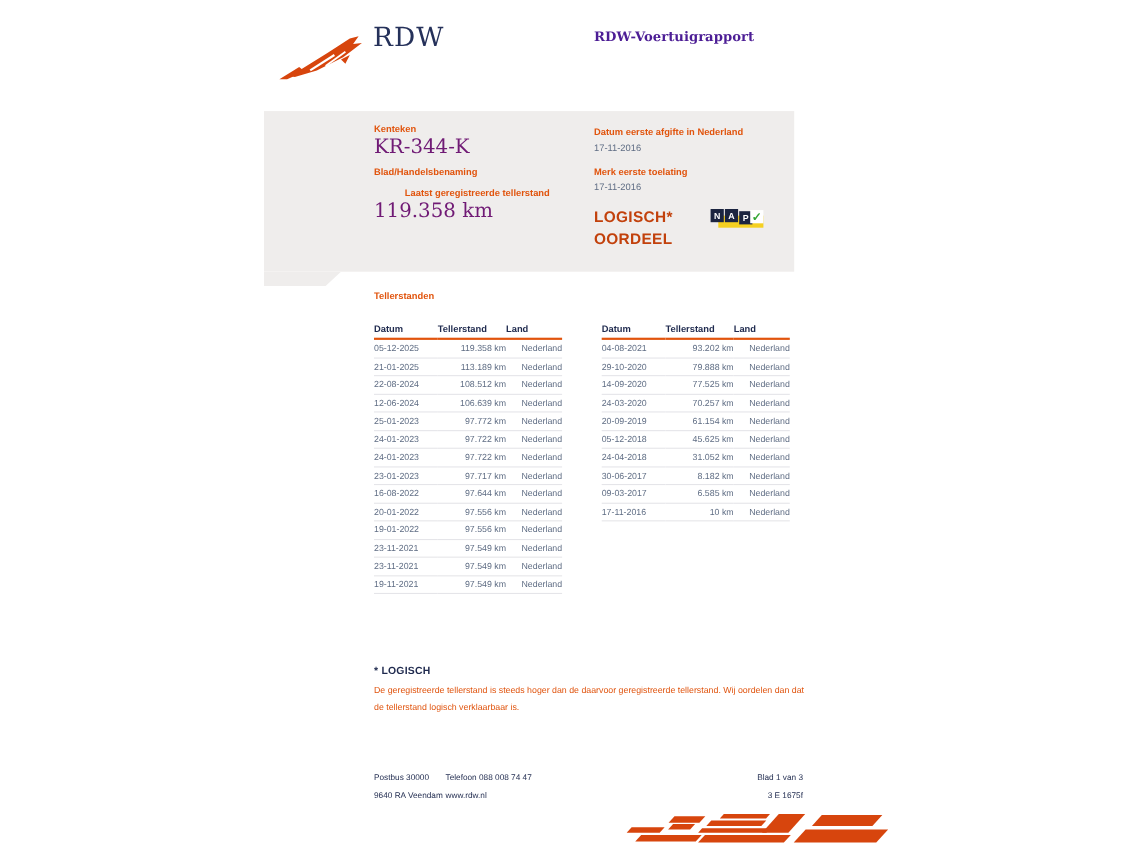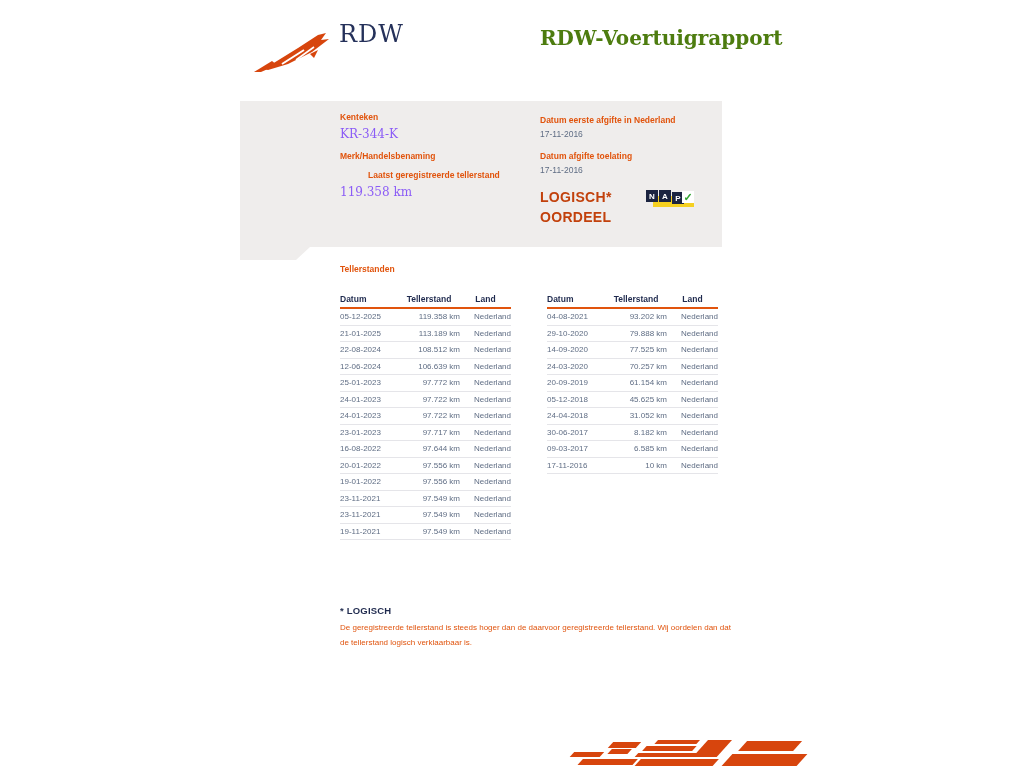--- a/index.html
+++ b/index.html
@@ -14,21 +14,21 @@
   
   .logo-svg { position: absolute; left: 252px; top: 24px; }
   .logo-text {
     position: absolute; left: 339px; top: 20px;
     font-family: "DejaVu Serif", serif;
     font-size: 24px; color: #25315A; letter-spacing: 1px;
   }
   .report-title {
     position: absolute; left: 540px; top: 26px;
     font-family: "DejaVu Serif", serif;
-    font-size: 20px; font-weight: bold; color: #4d7c0f; text-align: right;
+    font-size: 12px; font-weight: bold; color: #4c1d95; text-align: right;
   }
   .report-meta { position: absolute; left: 540px; top: 57px; display: flex; }
   .meta-col { margin-right: 14px; }
   .meta-col.c1 { width: 53px; margin-right: 14px; }
   .meta-label { display: block; font-size: 8.5px; font-weight: bold; color: #1F2A4E; }
   .meta-value { display: block; font-size: 8.5px; color: #5F6D84; margin-top: 4px; }
 
   
   .vehicle-panel {
     position: absolute; left: 240px; top: 101px;
@@ -36,22 +36,22 @@
   }
   .vehicle-panel::after {
     content: ""; position: absolute; left: 0; top: 100%;
     width: 70px; height: 13px; background: #EFEDEC;
     clip-path: polygon(0 0, 100% 0, 80% 100%, 0 100%);
   }
   .vp-left { position: absolute; left: 100px; top: 11px; width: 170px; }
   .vp-right { position: absolute; left: 300px; top: 14px; width: 178px; }
   .field-label { font-size: 8.5px; font-weight: bold; color: #E1540D; }
   .field-value-lg {
-    font-family: "DejaVu Serif", serif; font-size: 12px;
-    color: #8b5cf6; line-height: 20px; margin: 2px 0 7px 0;
+    font-family: "DejaVu Serif", serif; font-size: 18px;
+    color: #701a75; line-height: 20px; margin: 2px 0 7px 0;
   }
   .field-value-lg.wrap { width: 145px; }
   .field-value-sm { font-size: 8.5px; color: #5F6D84; margin: 4px 0 12px 0; }
   .oordeel-row { display: flex; margin-top: 11px; }
   .oordeel-text {
     font-size: 14px; font-weight: bold; color: #c2410c;
     line-height: 20px; letter-spacing: 0.3px; width: 106px;
   }
   
   .nap { position: relative; width: 50px; height: 22px; margin-top: 1px; }
@@ -71,21 +71,21 @@
   
   .tables-title {
     position: absolute; left: 340px; top: 264px;
     font-size: 8.5px; font-weight: bold; color: #E1540D;
   }
   .mtable { position: absolute; top: 292px; width: 171px; border-collapse: collapse; }
   .mtable.left { left: 340px; }
   .mtable.right { left: 547px; }
   .mtable th {
     font-size: 8.5px; font-weight: bold; color: #1F2A4E;
-    text-align: center; padding: 2px 0 3px 0;
+    text-align: left; padding: 2px 0 3px 0;
     border-bottom: 2px solid #E1540D;
   }
   .mtable th:first-child { text-align: left; }
   .mtable td {
     font-size: 8px; color: #5F6D84; text-align: right;
     padding: 3px 0 3.5px 0; border-bottom: 1px solid #E5E5E9;
   }
   .mtable td:first-child { text-align: left; }
   .mtable th.c-datum, .mtable td.cell-datum { width: 58px; }
   .mtable th.c-teller, .mtable td.cell-tellerstand { width: 62px; }
@@ -124,28 +124,28 @@
   </svg>
   <div class="logo-text">RDW</div>
 
   <div class="report-title">RDW-Voertuigrapport</div>
 
 
   <section class="vehicle-panel">
     <div class="vp-left">
       <div class="field-label">Kenteken</div>
       <div class="field-value-lg">KR-344-K</div>
-      <div class="field-label">Merk/Handelsbenaming</div>
+      <div class="field-label">Blad/Handelsbenaming</div>
       <div class="field-label" style="margin-top:9px;padding-left:28px;">Laatst geregistreerde tellerstand</div>
       <div class="field-value-lg">119.358 km</div>
     </div>
     <div class="vp-right">
       <div class="field-label">Datum eerste afgifte in Nederland</div>
       <div class="field-value-sm">17-11-2016</div>
-      <div class="field-label">Datum afgifte toelating</div>
+      <div class="field-label">Merk eerste toelating</div>
       <div class="field-value-sm">17-11-2016</div>
       <div class="oordeel-row">
         <div class="oordeel-text">
           <div>LOGISCH*</div>
           <div>OORDEEL</div>
         </div>
         <div class="nap">
           <div class="nap-yellow"></div>
           <div class="nap-box b0">N</div>
           <div class="nap-box b1">A</div>
@@ -298,20 +298,32 @@
           <td class="cell-datum">17-11-2016</td>
           <td class="cell-tellerstand">10 km</td>
           <td class="cell-land">Nederland</td>
         </tr>
       </tbody>
   </table>
 
   <div class="footnote-title">* LOGISCH</div>
   <div class="footnote-text">De geregistreerde tellerstand is steeds hoger dan de daarvoor geregistreerde tellerstand. Wij oordelen dan dat de tellerstand logisch verklaarbaar is.</div>
 
+  <footer class="doc-footer">
+    <div class="row">
+      <span class="f-col1">Postbus 30000</span>
+      <span class="f-col2">Telefoon 088 008 74 47</span>
+      <span class="f-col3">Blad 1 van 3</span>
+    </div>
+    <div class="row">
+      <span class="f-col1">9640 RA Veendam</span>
+      <span class="f-col2">www.rdw.nl</span>
+      <span class="f-col3">3 E 1675f</span>
+    </div>
+  </footer>
 
   <svg class="corner-graphic" width="280" height="28" viewBox="0 0 280 28">
     <g fill="#D7450D" transform="skewX(-42)">
       <rect x="45" y="12" width="30" height="5"></rect>
       <rect x="60" y="19" width="55" height="6"></rect>
       <rect x="75" y="2" width="28" height="6"></rect>
       <rect x="80" y="9" width="20" height="5"></rect>
       <rect x="118" y="0" width="42" height="4"></rect>
       <rect x="112" y="6" width="50" height="5"></rect>
       <rect x="110" y="13" width="62" height="4"></rect>

